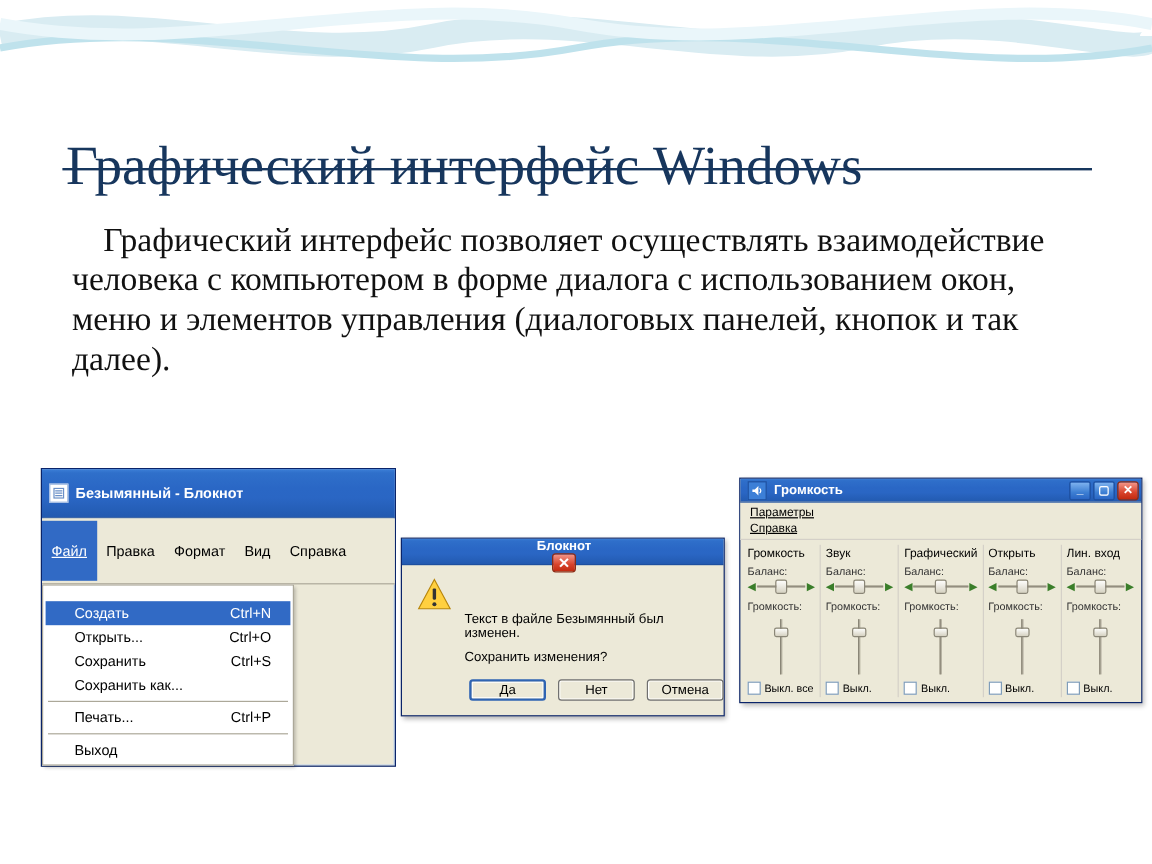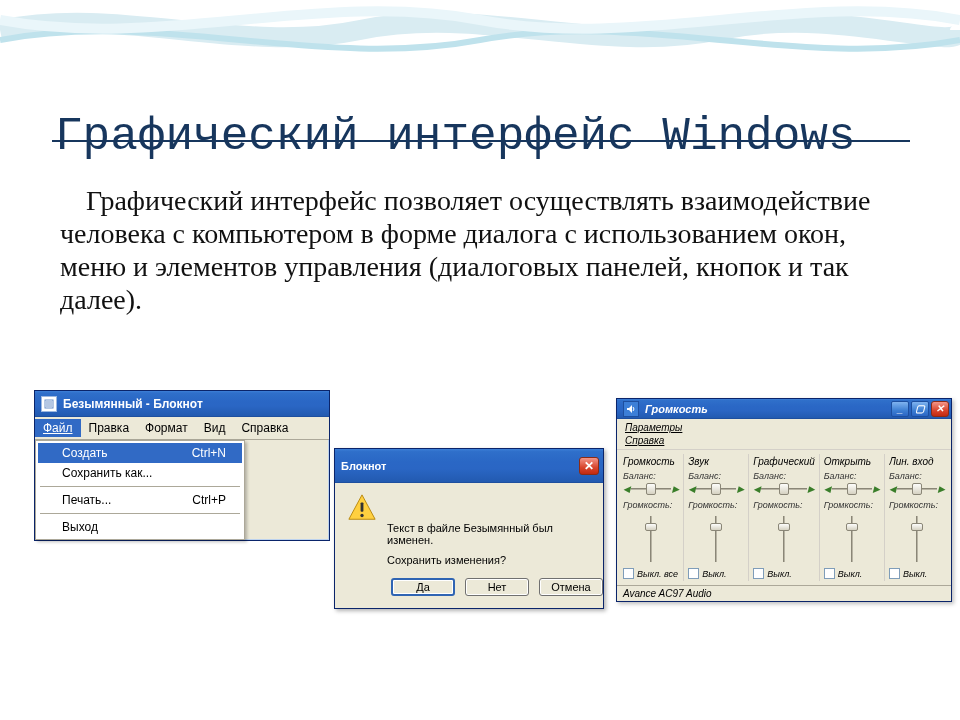--- a/index.html
+++ b/index.html
@@ -20,21 +20,21 @@
     position: absolute;
     top: 0; left: 0; width: 960px; height: 70px;
     overflow: hidden;
   }
   .swirl svg { display: block; }
   .title {
     position: absolute;
     left: 55px; top: 80px;
     font-size: 46px;
     color: #17365d;
-    font-family: Liberation Mono, monospace;
+    font-family: Liberation Serif, serif;
     font-weight: 400;
   }
   .title-underline {
     position: absolute;
     left: 52px; top: 140px;
     width: 858px; height: 2px;
     background: #17365d;
   }
   .body-text {
     position: absolute;
@@ -53,42 +53,42 @@
     width: 296px;
     font-family: Tahoma, Arial, sans-serif;
     font-size: 12px;
     color: #000;
     border: 1px solid #0a246a;
     box-shadow: 0 0 0 1px #bcd2ee inset;
     background: #ece9d8;
   }
   .xp-titlebar {
     display: flex; align-items: center;
-    height: 26px;
+    height: 41px;
     padding: 0 4px 0 6px;
     background: linear-gradient(to bottom,#3c7fd7 0%,#2f6fca 8%,#2a67c5 40%,#2a66c4 60%,#225ab0 100%);
     color: #fff;
     font-weight: bold;
     border-bottom: 1px solid #1d4f9f;
   }
   .xp-titlebar .ticon {
     width: 16px; height: 16px; margin-right: 6px;
     background: #fff; border: 1px solid #9cb7e0;
     display: inline-flex; align-items: center; justify-content: center;
   }
   .xp-titlebar .spacer { flex: 1; }
   .xp-menubar {
     display: flex;
     background: #ece9d8;
     padding: 2px 0 2px 0;
     border-bottom: 1px solid #aca899;
     font-size: 12px;
   }
   .xp-menubar .mitem {
-    padding: 2px 8px;
+    padding: 18px 8px;
     cursor: default;
   }
   .xp-menubar .mitem.active {
     background: #316ac5;
     color: #fff;
   }
   .xp-menubar .mitem .ul { text-decoration: underline; }
   .xp-dropdown {
     background: #ffffff;
     border: 1px solid #aca899;
@@ -96,38 +96,38 @@
     width: 210px;
     padding: 2px;
     font-size: 12px;
   }
   .xp-dropdown .row {
     display: flex; align-items: center;
     padding: 3px 16px 3px 24px;
     cursor: default;
   }
   .xp-dropdown .row .lbl { flex: 1; }
-  .xp-dropdown .row.hl { background: #316ac5; color: #fff; }
+  .xp-dropdown .row.hl { background: #316ac5; color: #fff; margin-top: 11px; }
   .xp-dropdown .sep {
     height: 0; margin: 3px 2px;
     border-top: 1px solid #aca899;
   }
 
   
   .msgbox {
     position: absolute;
     left: 334px; top: 448px;
     width: 270px;
     font-family: Tahoma, Arial, sans-serif;
     font-size: 11px;
     background: #ece9d8;
     border: 1px solid #0a246a;
     box-shadow: 2px 2px 4px rgba(0,0,0,0.3);
   }
-  .msgbox .xp-titlebar { height: 34px; font-size: 11px; }
+  .msgbox .xp-titlebar { height: 22px; font-size: 11px; flex-direction: column; }
   .xp-closebtn {
     width: 20px; height: 18px;
     background: linear-gradient(to bottom,#f39689,#d8442c 60%,#c22a10);
     border: 1px solid #8c2b15;
     border-radius: 3px;
     color: #fff; font-weight: bold;
     display: flex; align-items: center; justify-content: center;
     font-family: Arial, sans-serif;
     font-size: 12px;
     cursor: default;
@@ -158,21 +158,20 @@
   
   .mixer {
     position: absolute;
     left: 616px; top: 398px;
     width: 336px;
     font-family: Tahoma, Arial, sans-serif;
     font-size: 10px;
     background: #ece9d8;
     border: 1px solid #0a246a;
     box-shadow: 2px 2px 4px rgba(0,0,0,0.25);
-    font-style: italic;
   }
   .mixer .xp-titlebar { height: 20px; font-size: 11px; padding-right: 2px; }
   .xp-winbtns { display: flex; gap: 2px; }
   .xp-winbtn {
     width: 18px; height: 16px;
     background: linear-gradient(to bottom,#7fb3ef,#3d7fd3 60%,#2a66c4);
     border: 1px solid #1d4f9f; border-radius: 2px;
     color: #fff; font-size: 10px;
     display: flex; align-items: center; justify-content: center;
     cursor: default;
@@ -287,20 +286,28 @@
       <div class="mitem active"><span class="ul">Файл</span></div>
       <div class="mitem"><span>Правка</span></div>
       <div class="mitem"><span>Формат</span></div>
       <div class="mitem"><span>Вид</span></div>
       <div class="mitem"><span>Справка</span></div>
     </div>
     <div class="xp-dropdown">
       <div class="row hl">
         <span class="lbl">Создать</span>
         <span>Ctrl+N</span>
+      </div>
+      <div class="row">
+        <span class="lbl">Открыть...</span>
+        <span>Ctrl+O</span>
+      </div>
+      <div class="row">
+        <span class="lbl">Сохранить</span>
+        <span>Ctrl+S</span>
       </div>
       <div class="row">
         <span class="lbl">Сохранить как...</span>
         <span></span>
       </div>
       <div class="sep"></div>
       <div class="row">
         <span class="lbl">Печать...</span>
         <span>Ctrl+P</span>
       </div>
@@ -461,16 +468,15 @@
           <div class="vol-track">
             <div class="vrail"></div>
             <div class="vthumb" style="top:20%;"></div>
           </div>
           <div class="mute-row">
             <span class="xp-check"></span>
             <span>Выкл.</span>
           </div>
         </div>
       </div>
-    <div class="mixer-status">Avance AC97 Audio</div>
   </div>
 
 </div>
 
 </body></html>

